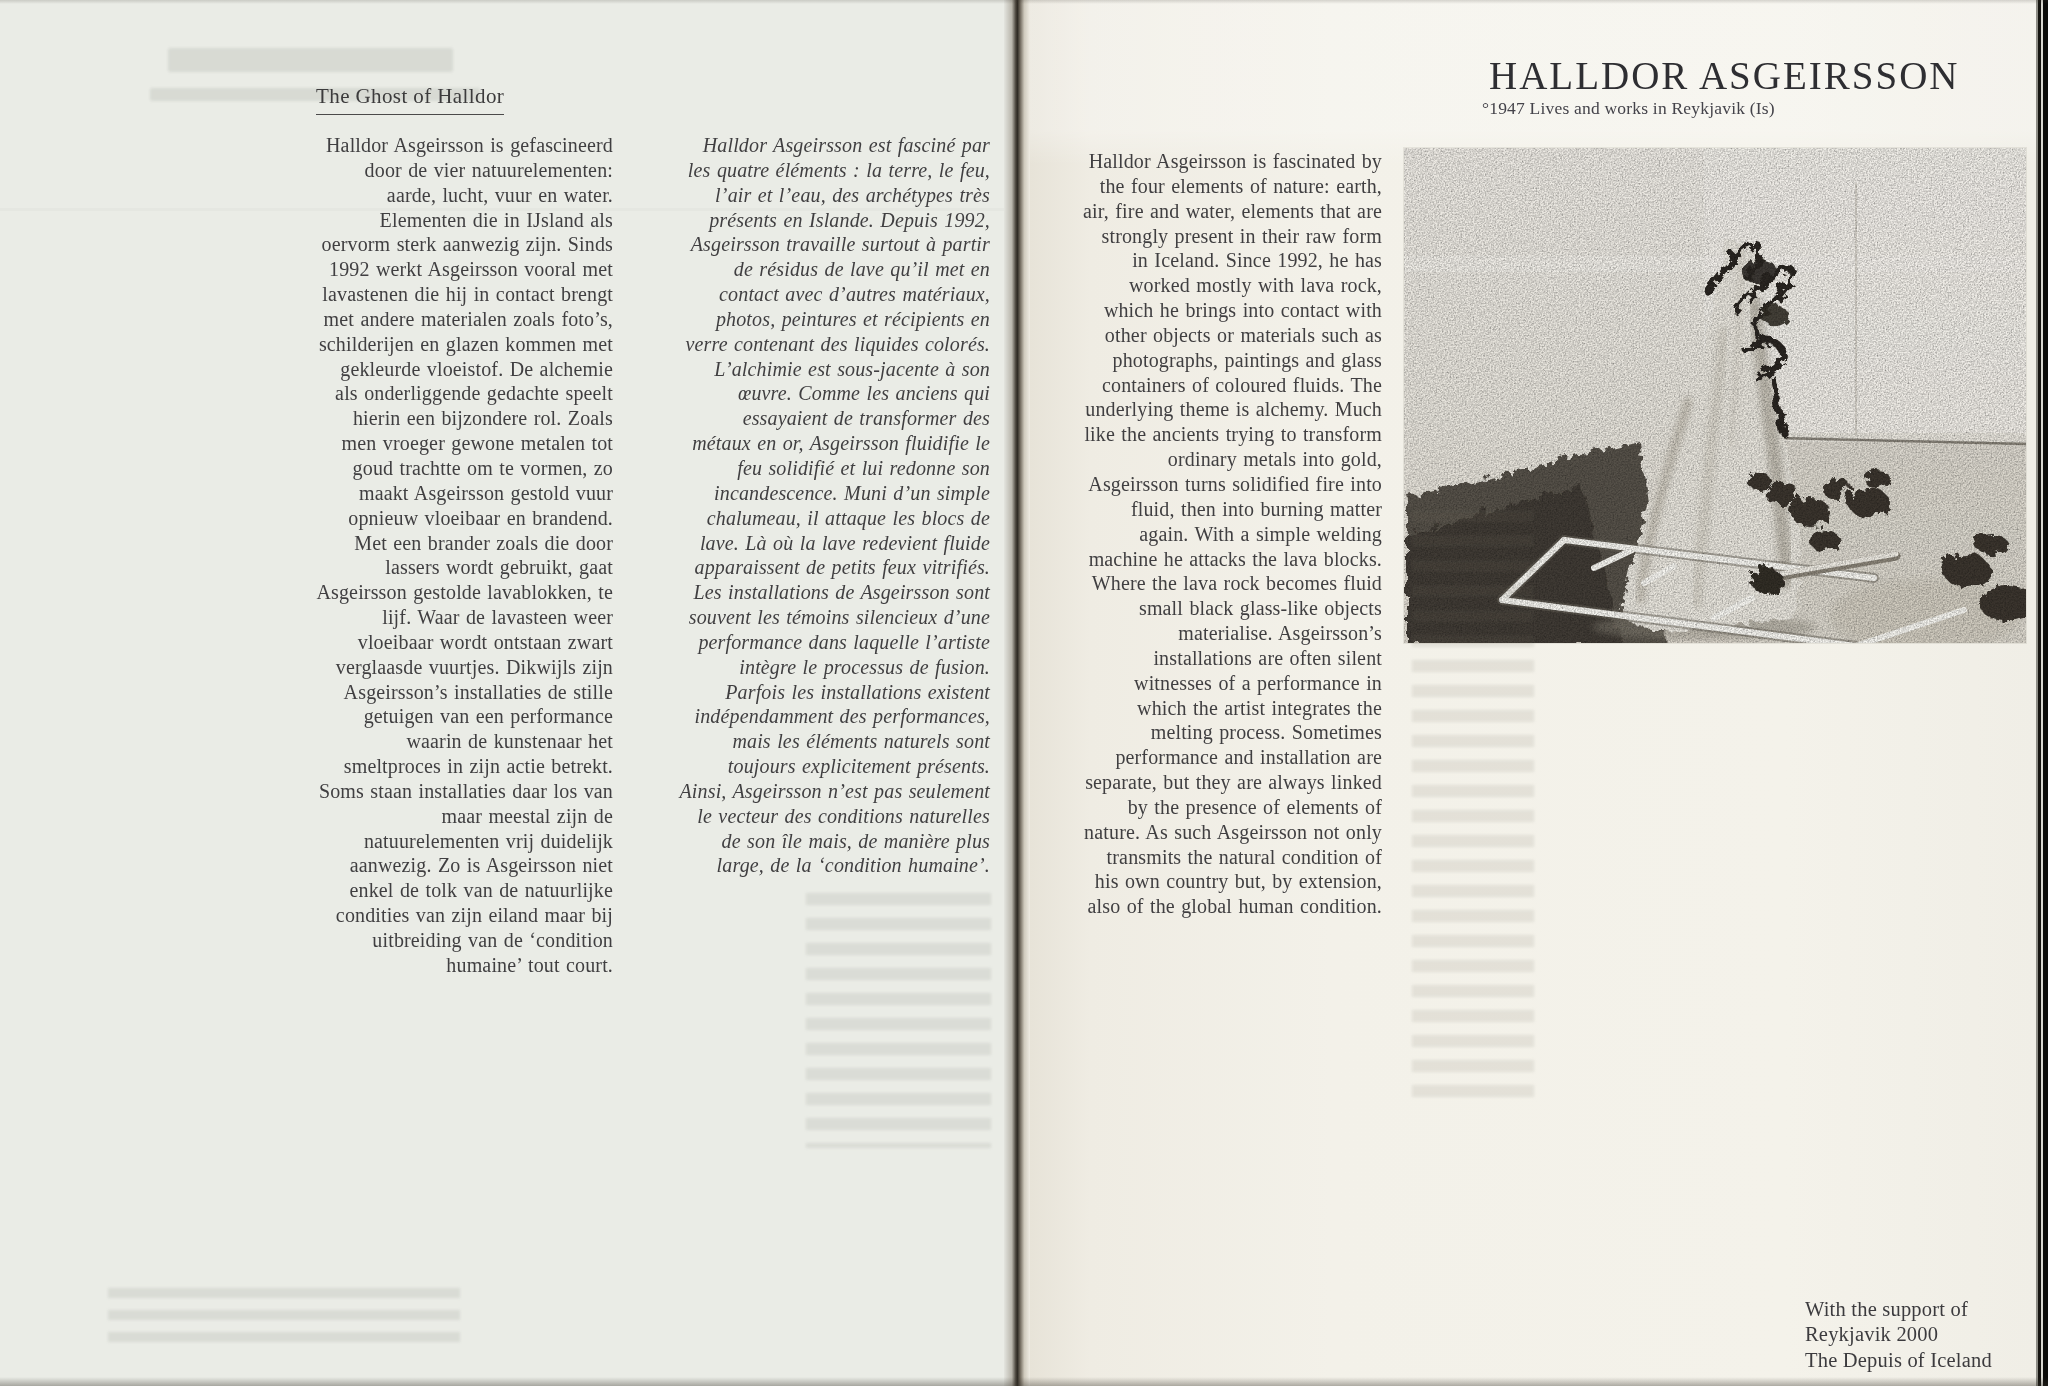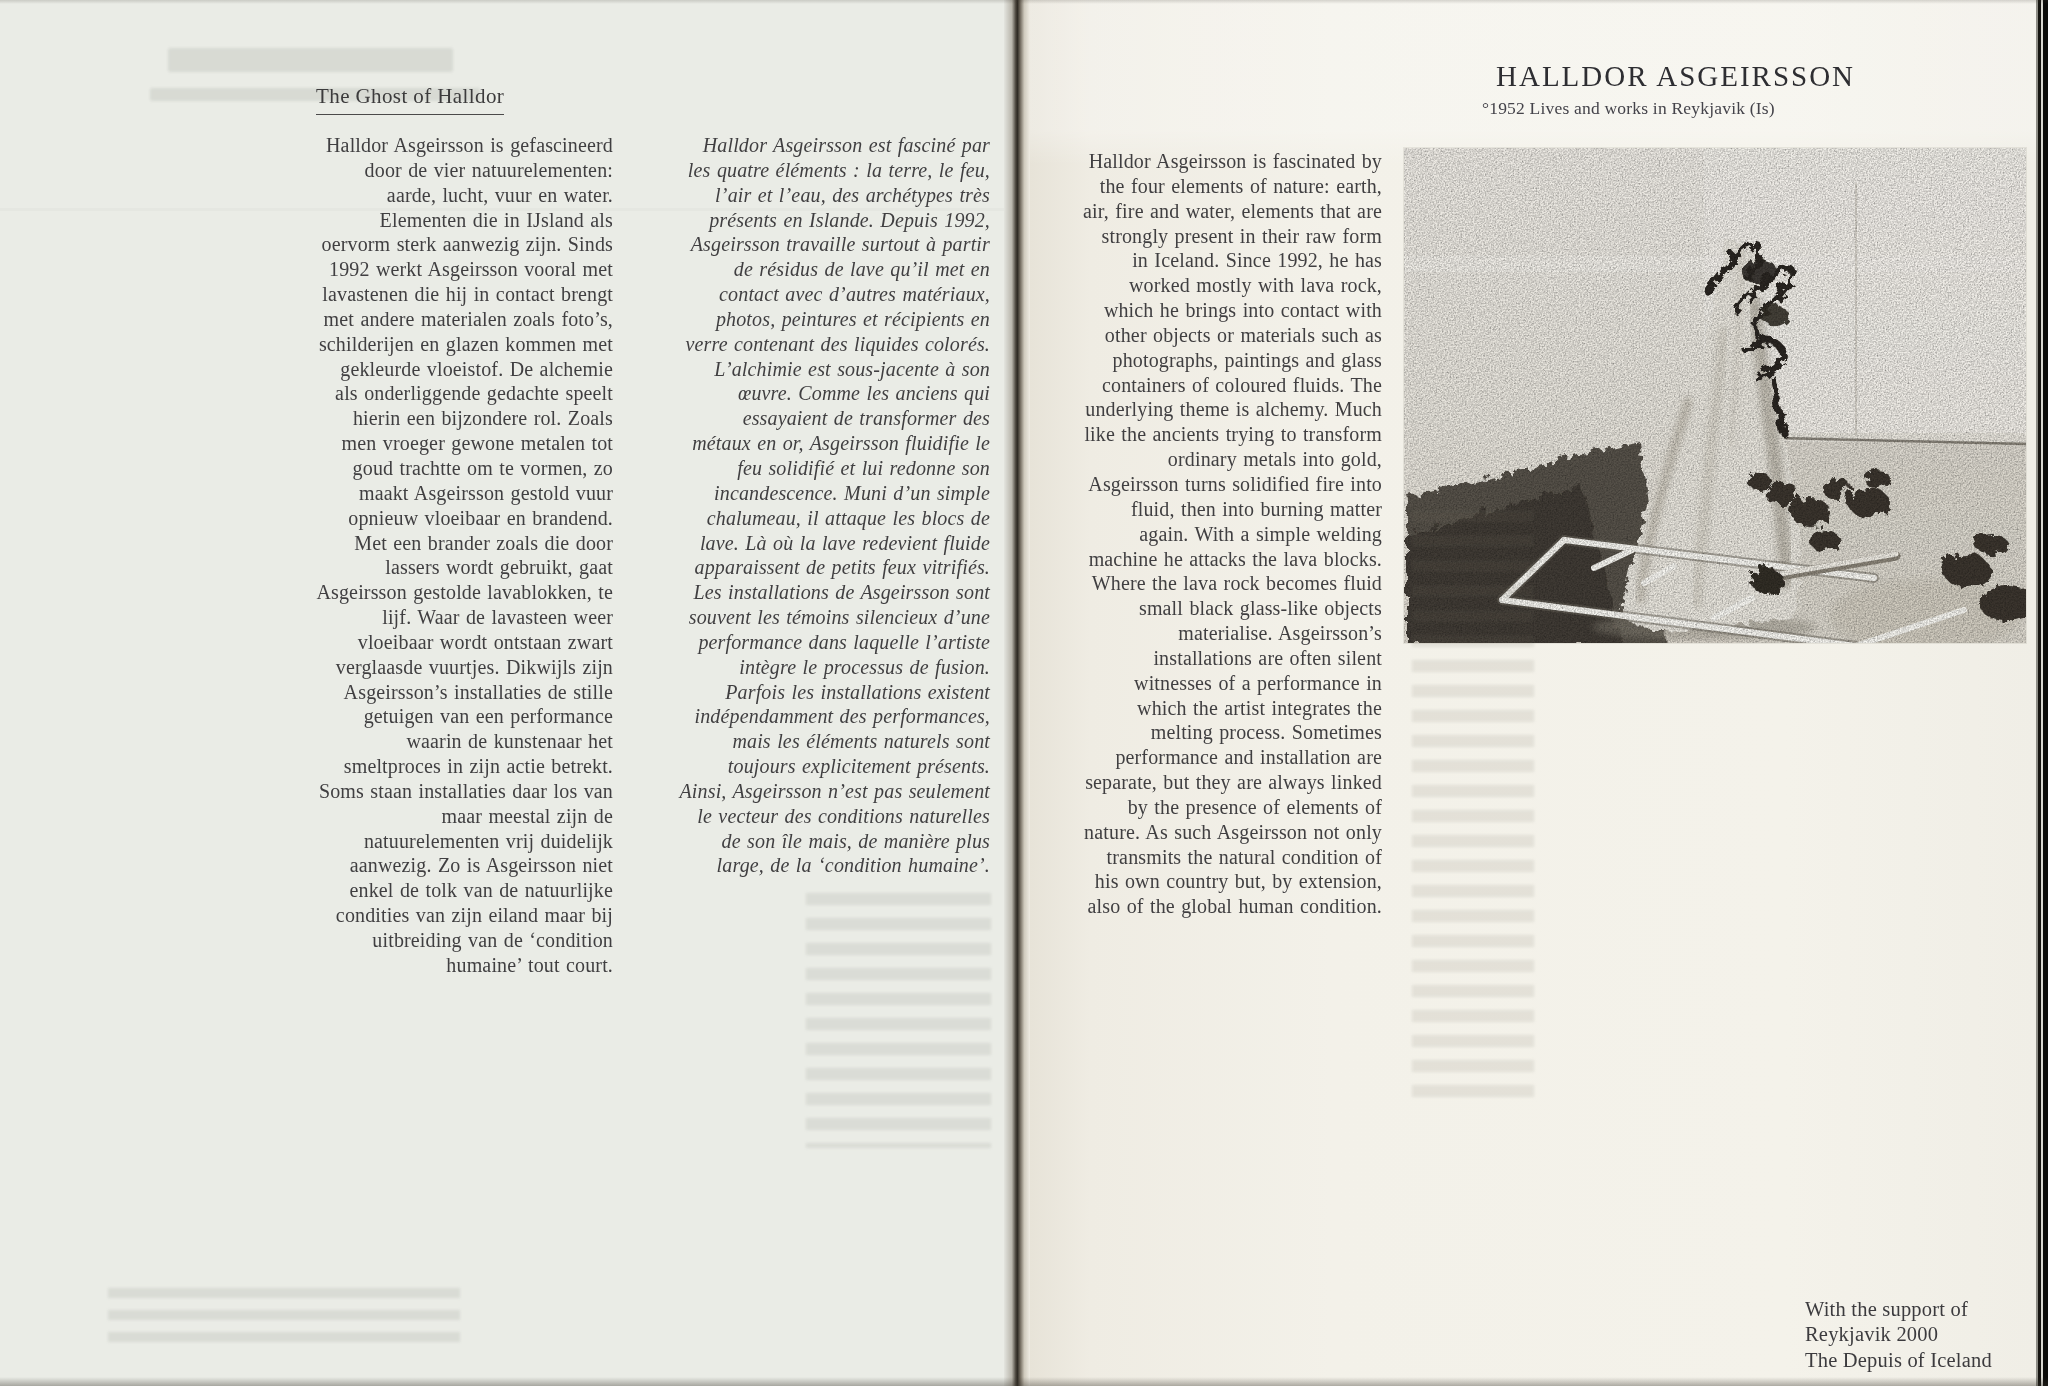--- a/index.html
+++ b/index.html
@@ -48,22 +48,22 @@
   }
   .col{
     position:absolute;top:133px;
     font-size:20px;line-height:24.85px;color:#403f41;
     letter-spacing:.15px;word-spacing:1.2px;text-align:right;
   }
   .col-nl{left:316px;width:297px;}
   .col-fr{left:678px;width:312px;font-style:italic;}
   .col-en{left:52px;width:300px;margin-top:16px;} 
   .artist-title{
-    position:absolute;left:450px;top:44px;margin:16px;
-    font-size:29px;font-weight:normal;color:#2e2e32;letter-spacing:2px;white-space:nowrap;
+    position:absolute;left:450px;top:44px;margin:9px;
+    font-size:39px;font-weight:normal;color:#2e2e32;letter-spacing:2px;white-space:nowrap;
   }
   .artist-sub{
     position:absolute;left:452px;top:98px;
     font-size:17.5px;color:#44434a;letter-spacing:.2px;white-space:nowrap;
   }
   .support{
     position:absolute;left:775px;top:1297px;
     font-size:20.5px;line-height:25.4px;color:#3c3b3e;letter-spacing:.2px;
   }
   
@@ -108,21 +108,21 @@
     <div class="ghost ghost-bottom"></div>
 
     <div class="band" style="left:0;top:208px;width:1008px;height:3px;background:rgba(0,0,0,.02);"></div>
   </div>
 
   <div class="gutter"></div>
 
   <div class="page page-right">
 
     <h1 class="artist-title">HALLDOR ASGEIRSSON</h1>
-    <div class="artist-sub">°1952 Lives and works in Reykjavik (Is)</div>
+    <div class="artist-sub">°1947 Lives and works in Reykjavik (Is)</div>
 
     <div class="col col-en">Halldor Asgeirsson is fascinated by the four elements of nature: earth, air, fire and water, elements that are strongly present in their raw form in Iceland. Since 1992, he has worked mostly with lava rock, which he brings into contact with other objects or materials such as photographs, paintings and glass containers of coloured fluids. The underlying theme is alchemy. Much like the ancients trying to transform ordinary metals into gold, Asgeirsson turns solidified fire into fluid, then into burning matter again. With a simple welding machine he attacks the lava blocks. Where the lava rock becomes fluid small black glass-like objects materialise. Asgeirsson’s installations are often silent witnesses of a performance in which the artist integrates the melting process. Sometimes performance and installation are separate, but they are always linked by the presence of elements of nature. As such Asgeirsson not only transmits the natural condition of his own country but, by extension, also of the global human condition.</div>
 
     <div class="photo">
       <svg viewBox="0 0 622 495" xmlns="http://www.w3.org/2000/svg">
         <defs>
           <linearGradient id="bgv" x1="0" y1="0" x2="0" y2="1">
             <stop offset="0" stop-color="#ece9e3"></stop>
             <stop offset=".55" stop-color="#e6e3db"></stop>
             <stop offset="1" stop-color="#ded9cf"></stop>

